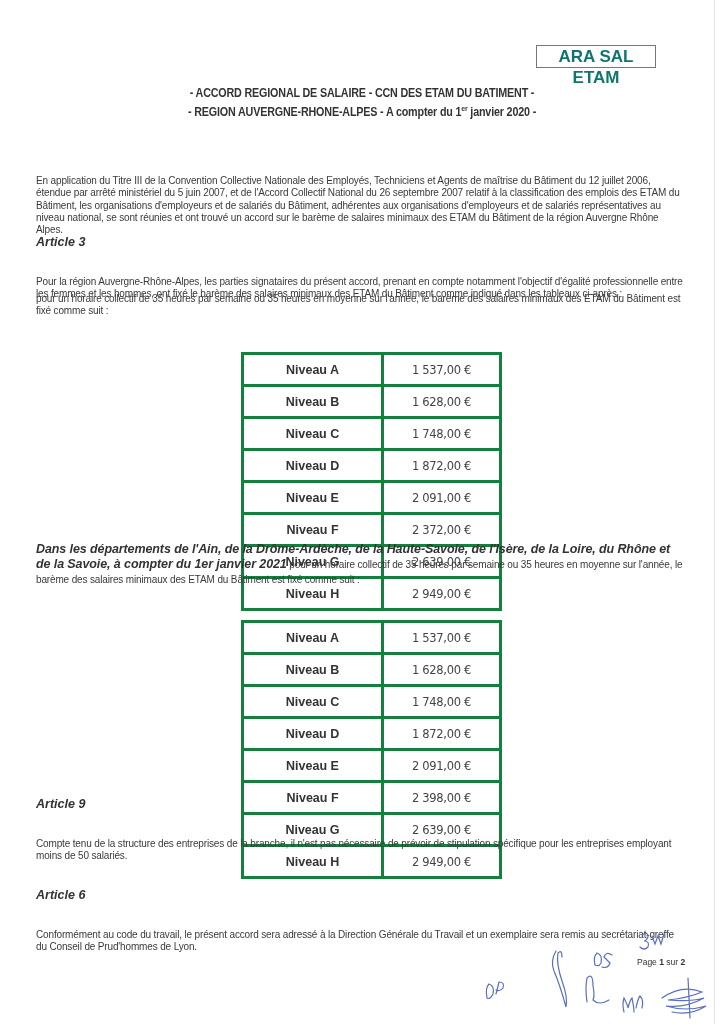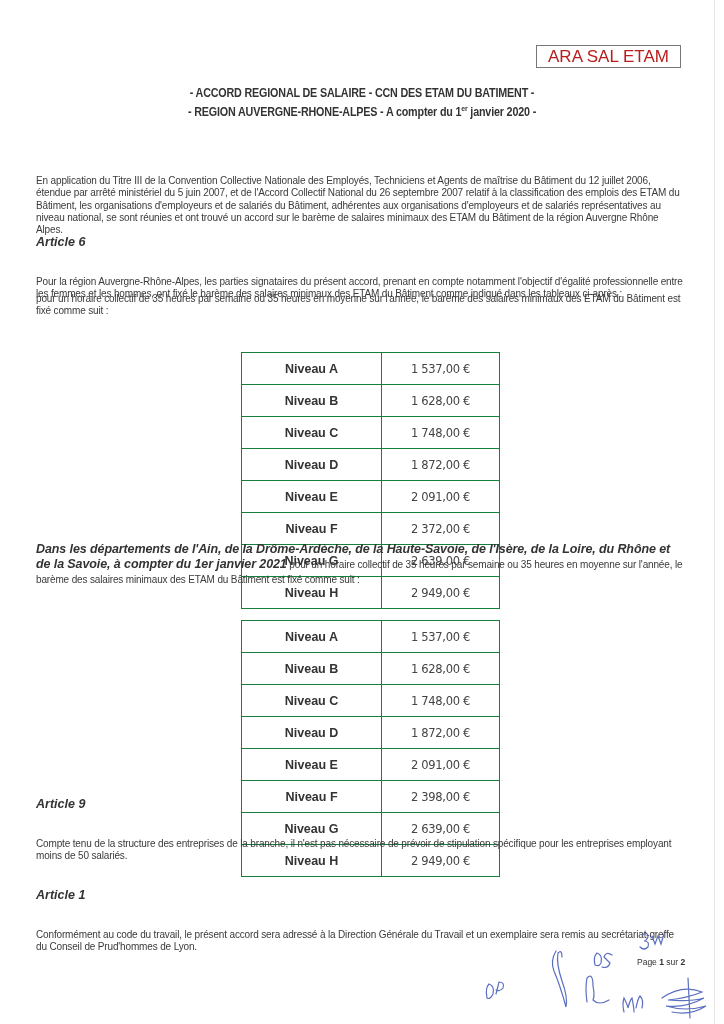--- a/index.html
+++ b/index.html
@@ -2,23 +2,23 @@
 <html><head>
 <meta charset="utf-8">
 <style>
   html, body { margin: 0; padding: 0; }
   body {
     width: 724px; height: 1024px; background: #ffffff; position: relative; overflow: hidden;
     font-family: "Liberation Sans", sans-serif; color: #333333;
   }
   .page-edge { position: absolute; left: 714px; top: 0; width: 1px; height: 1024px; background: #e4e4e4; }
   .code-box {
-    position: absolute; left: 536px; top: 45px; width: 145px; height: 23px;
+    position: absolute; left: 536px; top: 45px; width: 120px; height: 23px;
     border: 1px solid #777; box-sizing: border-box;
-    font-weight: normal; font-size: 17px; color: #b91c1c; text-align: center; line-height: 21px;
+    font-weight: bold; font-size: 17px; color: #0f766e; text-align: center; line-height: 21px;
   }
   .title {
     position: absolute; left: 0; width: 724px; text-align: center;
     font-family: "Liberation Sans Narrow", "Liberation Sans", sans-serif; font-weight: bold; font-size: 12.5px; color: #333;
     letter-spacing: -0.2px; transform: scaleX(0.86); transform-origin: center;
   }
   .title sup { font-size: 8px; }
   .t1 { top: 86px; }
   .t2 { top: 104px; }
   .para {
@@ -31,41 +31,41 @@
   }
   .heading-dept {
     font-style: italic; font-weight: bold; font-size: 12.5px; color: #333; letter-spacing: -0.1px;
   }
   .dept-block { position: absolute; left: 36px; width: 650px; line-height: 13px; }
   .dept-block .small { font-size: 10px; color: #3a3a3a; letter-spacing: -0.15px; line-height: 12.3px; }
   table.bareme {
     position: absolute; left: 241px; border-collapse: collapse; border: 1.5px solid #444;
   }
   table.bareme td {
-    border: 1px solid #15803d; height: 32px; padding: 0; text-align: center; box-sizing: border-box;
+    border: 3px solid #15803d; height: 32px; padding: 0; text-align: center; box-sizing: border-box;
   }
   table.bareme td.lvl { width: 140px; font-weight: bold; font-size: 12.5px; color: #333; font-family: "Liberation Sans", sans-serif; }
   table.bareme td.amt { width: 118px; font-size: 11.5px; color: #444; font-family: "DejaVu Sans", sans-serif; letter-spacing: -0.3px; }
   .footer-page { position: absolute; left: 637px; top: 957px; font-size: 8.5px; color: #333; }
   .footer-page b { font-weight: bold; }
   .initials { position: absolute; left: 0; top: 0; width: 724px; height: 1024px; pointer-events: none; }
 </style>
 </head>
 <body>
 
 <div class="page-edge"></div>
 
 <div class="code-box">ARA SAL ETAM</div>
 
 <div class="title t1">- ACCORD REGIONAL DE SALAIRE - CCN DES ETAM DU BATIMENT -</div>
 <div class="title t2"><span>- REGION AUVERGNE-RHONE-ALPES - A compter du 1</span><sup>er</sup><span> janvier 2020 -</span></div>
 
 <div class="para" style="top:150px;">En application du Titre III de la Convention Collective Nationale des Employés, Techniciens et Agents de maîtrise du Bâtiment du 12 juillet 2006, étendue par arrêté ministériel du 5 juin 2007, et de l'Accord Collectif National du 26 septembre 2007 relatif à la classification des emplois des ETAM du Bâtiment, les organisations d'employeurs et de salariés du Bâtiment, adhérentes aux organisations d'employeurs et de salariés représentatives au niveau national, se sont réunies et ont trouvé un accord sur le barème de salaires minimaux des ETAM du Bâtiment de la région Auvergne Rhône Alpes.</div>
 
-<div class="heading-art" style="top:235px;">Article 6</div>
+<div class="heading-art" style="top:235px;">Article 3</div>
 <div class="para" style="top:251px;">Pour la région Auvergne-Rhône-Alpes, les parties signataires du présent accord, prenant en compte notamment l'objectif d'égalité professionnelle entre les femmes et les hommes, ont fixé le barème des salaires minimaux des ETAM du Bâtiment comme indiqué dans les tableaux ci-après :</div>
 
 <div class="dept-block" style="top:293px;">
   <div class="small">pour un horaire collectif de 35 heures par semaine ou 35 heures en moyenne sur l'année, le barème des salaires minimaux des ETAM du Bâtiment est fixé comme suit :</div>
 </div>
 
 <table class="bareme" style="top:352px;">
   <tbody>
     <tr>
         <td class="lvl">Niveau A</td>
@@ -139,21 +139,21 @@
     <tr>
         <td class="lvl">Niveau H</td>
         <td class="amt">2 949,00 €</td>
       </tr>
   </tbody>
 </table>
 
 <div class="heading-art" style="top:797px;">Article 9</div>
 <div class="para" style="top:813px;">Compte tenu de la structure des entreprises de la branche, il n'est pas nécessaire de prévoir de stipulation spécifique pour les entreprises employant moins de 50 salariés.</div>
 
-<div class="heading-art" style="top:888px;">Article 1</div>
+<div class="heading-art" style="top:888px;">Article 6</div>
 <div class="para" style="top:904px;">Conformément au code du travail, le présent accord sera adressé à la Direction Générale du Travail et un exemplaire sera remis au secrétariat-greffe du Conseil de Prud'hommes de Lyon.</div>
 
 <div class="footer-page"><span>Page </span><b>1</b><span> sur </span><b>2</b></div>
 
 <svg class="initials" viewBox="0 0 724 1024">
   <g fill="none" stroke="#5a6fc0" stroke-width="1.2" stroke-linecap="round">
 
     <path d="M487 998 q-2 -10 2 -14 q6 2 4 10 q-3 6 -6 4 M496 994 l3 -12 q6 0 4 6 q-3 4 -7 2"></path>
 
     <path d="M556 951 q-6 10 -2 20 q6 14 12 36 q2 -10 -4 -26 q-6 -18 -4 -28 q4 -4 4 4"></path>

